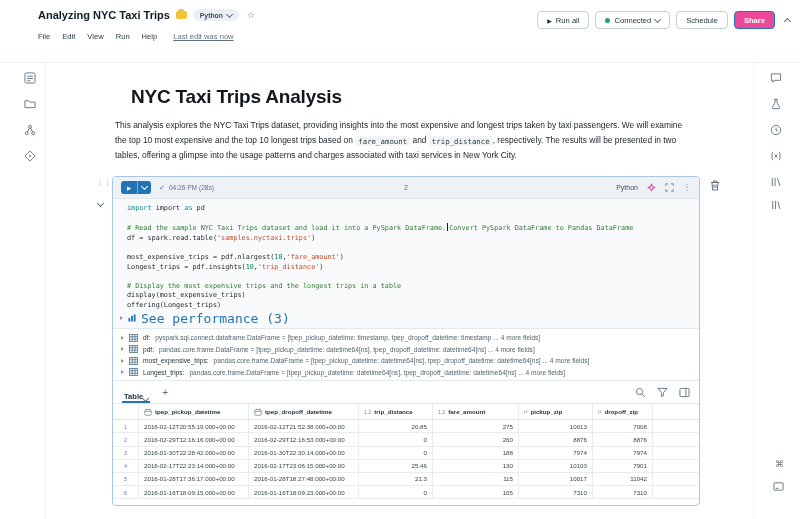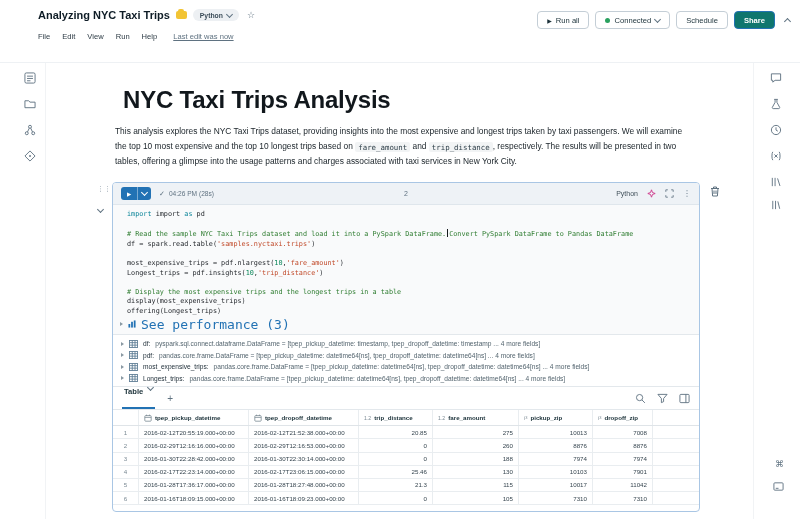--- a/index.html
+++ b/index.html
@@ -12,33 +12,33 @@
   .nb-title{font-size:11px;font-weight:700;color:#0e1c26}
   .taxi{width:11px;height:8px;background:#f2c434;border-radius:2px;position:relative}
   .taxi:after{content:"";position:absolute;left:2px;top:-2px;width:6px;height:3px;background:#f2c434;border-radius:2px 2px 0 0}
   .lang-badge{display:flex;align-items:center;gap:4px;background:#edf0f3;border-radius:9px;padding:2.5px 7px;font-size:6.8px;font-weight:700;color:#3c4d59;cursor:pointer}
   .star{font-size:9px;color:#5f7281;margin-left:2px}
   .menu-row{position:absolute;left:38px;top:32px;display:flex;gap:12px;font-size:7.6px;color:#2d3b45}
   .menu-item{cursor:pointer}
   .last-edit{margin-left:4px;color:#5f7281;text-decoration:underline}
   .actions{position:absolute;right:10px;top:11px;display:flex;gap:6px;align-items:center}
   .btn{height:18px;box-sizing:border-box;display:flex;align-items:center;gap:4px;padding:0 9px;border:1px solid #c4ced6;border-radius:4px;font-size:7.6px;color:#1b3139;background:#fff;cursor:pointer;white-space:nowrap}
-  .btn-share{background:#0f766e;border-color:#2272b4;color:#fff;font-weight:600}
+  .btn-share{background:#ec4899;border-color:#2272b4;color:#fff;font-weight:600}
   .play-glyph{font-size:6px;color:#1b3139}
   .green-dot{width:5px;height:5px;border-radius:50%;background:#2aa15f}
   .chv{width:4px;height:4px;border-left:1px solid #5f7281;border-bottom:1px solid #5f7281;transform:rotate(-45deg);margin-top:-2px}
   .chv.up{transform:rotate(135deg);margin-top:2px}
   .chv.white{border-color:#fff}
   
   .lrail{position:absolute;left:0;top:62px;bottom:0;width:45px;border-right:1px solid #f1f3f5}
   .rrail{position:absolute;right:0;top:62px;bottom:0;width:46px;border-left:1px solid #f1f3f5}
   .ric{position:absolute;color:#5f7281;cursor:pointer}
   
   .main{position:absolute;left:112px;top:62px;width:588px}
-  .h1{margin:24px 0 0 11px;font-size:24px;font-weight:700;color:#11171c;letter-spacing:-0.2px}
+  .h1{margin:24px 0 0 19px;font-size:19px;font-weight:700;color:#11171c;letter-spacing:-0.2px}
   .intro{margin:10px 0 0 3px;width:580px;font-size:8.4px;line-height:15px;color:#1a2329}
   .code-chip{font-family:"DejaVu Sans Mono",monospace;font-size:7.4px;background:#f2f4f5;border-radius:2px;padding:0.5px 3px;color:#30404a}
   
   .cell-wrap{position:relative;margin-top:13px}
   .cell{border:1px solid #a9c6e4;border-radius:4px;overflow:hidden;background:#fff}
   .cell-toolbar{height:21px;background:#eef2f6;display:flex;align-items:center;padding:0 8px;position:relative;border-bottom:1px solid #dfe6ec}
   .run-btn{display:flex;height:13px;border-radius:3px;overflow:hidden;cursor:pointer}
   .run-play{width:16px;background:#2272b4;color:#fff;display:flex;align-items:center;justify-content:center;font-size:5.5px}
   .run-chev{width:13px;background:#2272b4;display:flex;align-items:center;justify-content:center;border-left:1px solid rgba(255,255,255,.4)}
   .check{font-size:7px;color:#5f7281;margin-left:8px}
@@ -56,21 +56,21 @@
   .tri{width:0;height:0;border-top:2.5px solid transparent;border-bottom:2.5px solid transparent;border-left:3.5px solid #8a99a3}
   .perf-link{font-size:13px;color:#2272b4;cursor:pointer}
   
   .vars-panel{border-top:1px solid #e3e8ec;background:#fff;padding:3px 0 2px 0}
   .var-row{display:flex;align-items:center;gap:5px;height:11.5px;padding-left:8px;font-size:6.6px;white-space:nowrap;overflow:hidden;cursor:pointer}
   .var-name{color:#24333d}
   .var-desc{color:#54656f}
   
   .results{border-top:1px solid #e3e8ec}
   .tabbar{height:22px;display:flex;align-items:center;padding:0 9px;border-bottom:1px solid #e3e8ec}
-  .tab{display:flex;align-items:flex-start;gap:5px;font-size:7.6px;font-weight:700;color:#1b3139;height:100%;box-sizing:border-box;border-bottom:2px solid #2272b4;padding:0 2px;cursor:pointer}
+  .tab{display:flex;align-items:flex-end;font-size:7.6px;font-weight:700;color:#1b3139;height:100%;box-sizing:border-box;border-bottom:2px solid #2272b4;padding:0 2px;cursor:pointer}
   .plus{margin-left:12px;font-size:10px;color:#5f7281;cursor:pointer}
   .tab-icons{margin-left:auto;display:flex;align-items:center;gap:11px;color:#5f7281}
   .grid{font-size:6.2px;color:#374650}
   .grid-row{display:grid;grid-template-columns:26px 110px 110px 74px 86px 74px 60px 1fr;height:12.2px;border-bottom:1px solid #e9edf0}
   .grid-row.head{height:15px;border-bottom:1px solid #dfe4e8;font-weight:700;color:#1b3139}
   .gc{display:flex;align-items:center;padding:0 5px;border-right:1px solid #e9edf0;overflow:hidden;white-space:nowrap}
   .gc.filler{border-right:none}
   .gc.right{justify-content:flex-end}
   .gc.center{justify-content:center;color:#7b8a94}
   .tic{color:#7b8a94;margin-right:3px;display:flex;align-items:center}

